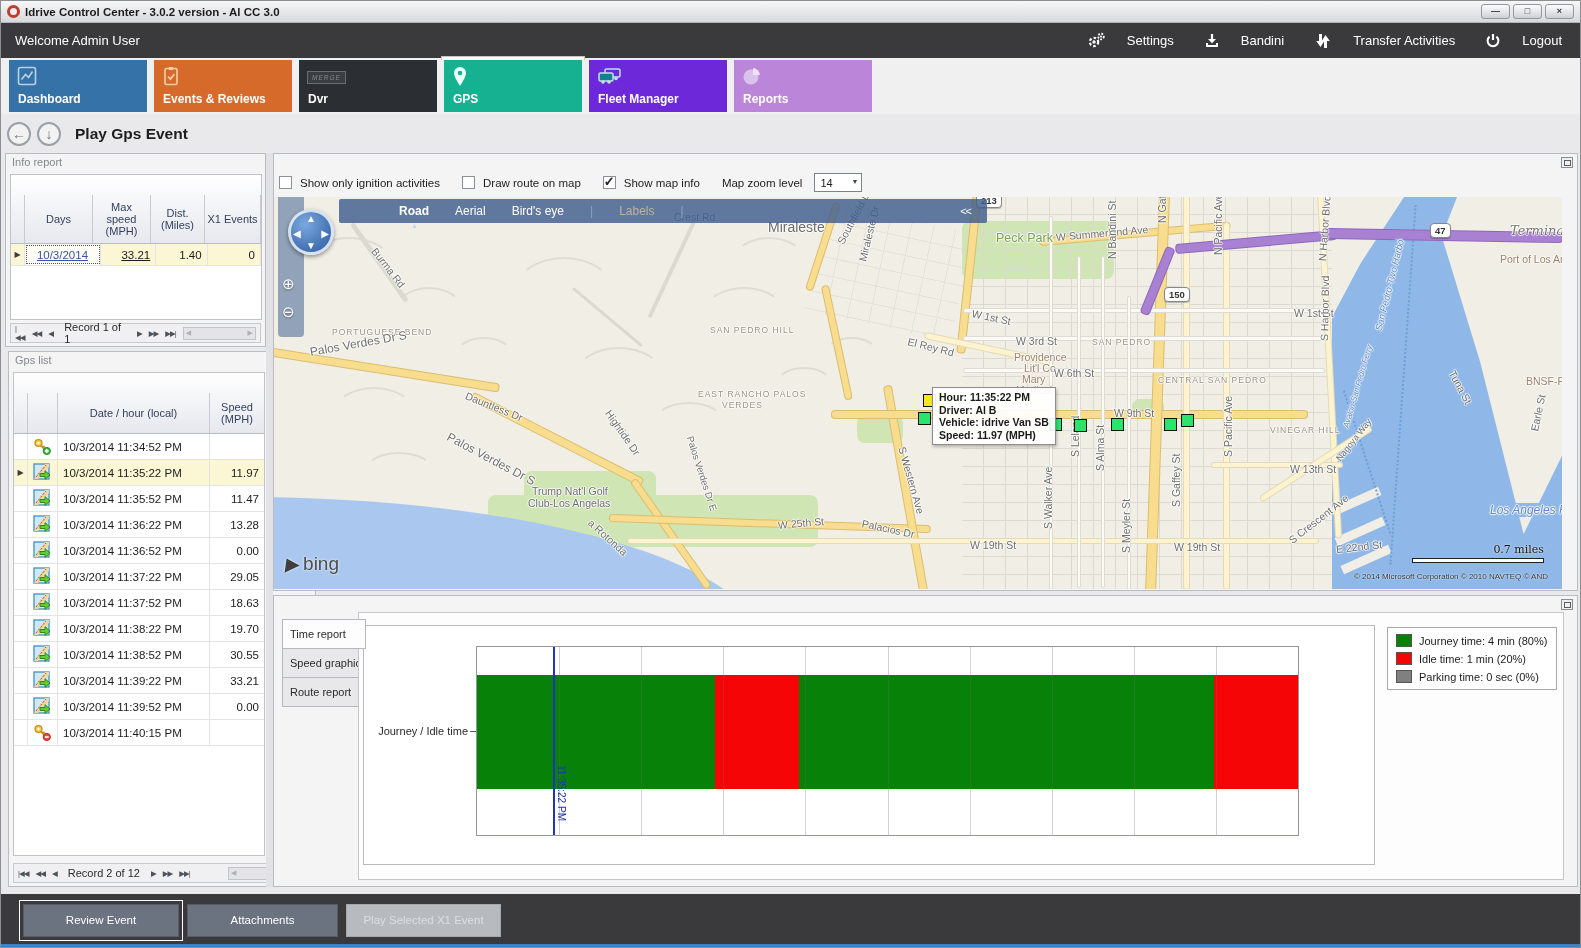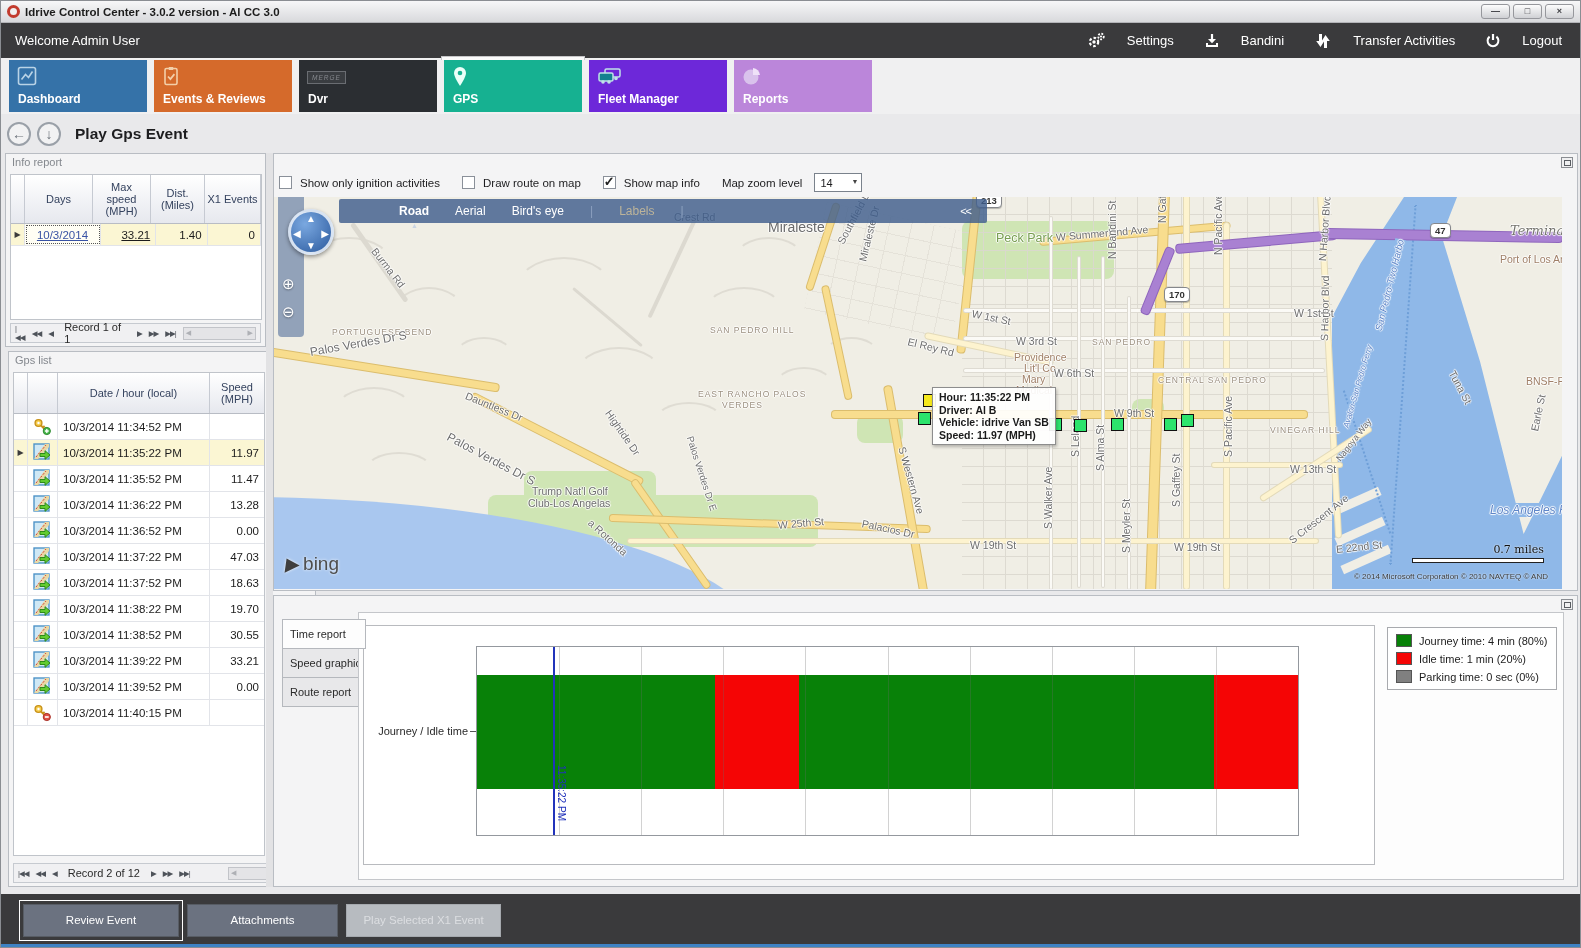--- a/index.html
+++ b/index.html
@@ -35,21 +35,21 @@
 
   
   .panel{position:absolute;background:#f4f4f5;border:1px solid #b9bdc3;}
   .ptitle{font-size:11px;color:#84888e;padding:2px 6px;}
   .collbtn{position:absolute;top:3px;right:4px;width:12px;height:11px;border:1px solid #8a8d92;background:#f0f0f1;cursor:pointer;}
   .collbtn::after{content:"";position:absolute;left:2px;top:2px;width:5px;height:4px;border:1px solid #5a5d62;}
 
   
   .dxtable{position:absolute;background:#fff;border:1px solid #c0c4ca;overflow:hidden;}
   .dxhead{display:flex;background:linear-gradient(#ffffff,#e6e8ee);border-bottom:1px solid #b8bcc4;color:#34425e;font-size:11px;text-align:center;}
-  .dxhead .hc{display:flex;align-items:center;justify-content:center;border-right:1px solid #c6cad2;padding:2px;}
+  .dxhead .hc{display:flex;align-items:center;justify-content:center;border-right:1px solid #c6cad2;padding:2px;margin-top:20px;}
   .dxrow{display:flex;border-bottom:1px solid #e2e4e9;font-size:11.5px;color:#1c1c1c;align-items:stretch;}
   .dxrow .c{border-right:1px solid #e2e4e9;display:flex;align-items:center;padding:0 5px;}
   .dxrow.sel{background:#fbf6d3;}
   .gutter{width:14px;flex:none;justify-content:center;color:#3c3c3c;font-size:8px;display:flex;align-items:center;border-right:1px solid #e2e4e9;}
   .cell-link{color:#3953a4;text-decoration:underline;}
   .cell-ul{text-decoration:underline;}
   .focuscell{outline:1px dotted #555;outline-offset:-2px;background:#fffef4;}
   .num{justify-content:flex-end;}
 
   .pager{position:absolute;left:4px;right:4px;bottom:3px;height:20px;background:#f0f0f2;border:1px solid #c6cad0;display:flex;align-items:center;font-size:11px;color:#2a2a2a;padding:0 4px;gap:7px;}
@@ -346,21 +346,21 @@
             <span class="gutter"></span>
             <span class="c" style="width: 30px; justify-content: center; padding: 0px;">
               <svg width="19" height="19" viewBox="0 0 19 19">
                 <rect x="1" y="1" width="15" height="15" fill="#cfe8f5" stroke="#4f94c8" stroke-width="1.4"></rect>
                 <path d="M1 16L12 1h4v3L5 16z" fill="#e8d8a4"></path>
                 <path d="M3 14L13 2" stroke="#d04040" stroke-width="1" stroke-dasharray="2 1.6" fill="none"></path>
                 <path d="M7 10.5h5v-2.8l5 4.3-5 4.3v-2.8H7z" fill="#62cc30" stroke="#2e8a1a" stroke-width="1"></path>
               </svg>
             </span>
             <span class="c" style="width: 152px;">10/3/2014 11:37:22 PM</span>
-            <span class="c num" style="width: 54px; border-right: none;">47.03</span>
+            <span class="c num" style="width: 54px; border-right: none;">29.05</span>
           </div>
           <div class="dxrow" style="height: 26px;">
             <span class="gutter"></span>
             <span class="c" style="width: 30px; justify-content: center; padding: 0px;">
               <svg width="19" height="19" viewBox="0 0 19 19">
                 <rect x="1" y="1" width="15" height="15" fill="#cfe8f5" stroke="#4f94c8" stroke-width="1.4"></rect>
                 <path d="M1 16L12 1h4v3L5 16z" fill="#e8d8a4"></path>
                 <path d="M3 14L13 2" stroke="#d04040" stroke-width="1" stroke-dasharray="2 1.6" fill="none"></path>
                 <path d="M7 10.5h5v-2.8l5 4.3-5 4.3v-2.8H7z" fill="#62cc30" stroke="#2e8a1a" stroke-width="1"></path>
               </svg>
@@ -584,21 +584,21 @@
       <div class="ml" style="left: 36px; top: 148px; font-size: 12px; transform: rotate(-10deg);">Palos Verdes Dr S</div>
       <div class="ml" style="left: 174px; top: 232px; font-size: 12px; transform: rotate(28deg);">Palos Verdes Dr S</div>
       <div class="ml" style="left: 416px; top: 234px; font-size: 9.5px; transform: rotate(72deg);">Palos Verdes Dr E</div>
       <div class="ml" style="left: 192px; top: 192px; transform: rotate(22deg);">Dauntless Dr</div>
       <div class="ml" style="left: 334px; top: 208px; transform: rotate(55deg);">Hightide Dr</div>
       <div class="ml" style="left: 634px; top: 138px; transform: rotate(14deg);">El Rey Rd</div>
       <div class="ml" style="left: 258px; top: 288px;">Trump Nat'l Golf</div>
       <div class="ml" style="left: 254px; top: 300px;">Club-Los Angelas</div>
       <div class="ml" style="left: 316px; top: 318px; transform: rotate(42deg);">a Rotonda</div>
       <div class="ml" style="left: 840px; top: 210px;">W 9th St</div>
-      <div class="shield" style="left: 890px; top: 90px;">170</div>
+      <div class="shield" style="left: 890px; top: 90px;">150</div>
       <div class="shield" style="left: 1156px; top: 26px;">47</div>
       <div class="shield" style="left: 702px; top: -4px;">213</div>
       <div class="mk start" style="left: 649px; top: 197px;"></div>
       <div class="mk" style="left: 644px; top: 215px;"></div>
       <div class="mk" style="left: 775px; top: 221px;"></div>
       <div class="mk" style="left: 800px; top: 222px;"></div>
       <div class="mk" style="left: 837px; top: 221px;"></div>
       <div class="mk" style="left: 890px; top: 221px;"></div>
       <div class="mk" style="left: 907px; top: 217px;"></div>
       <div class="maptip" style="left: 658px; top: 190px;">

